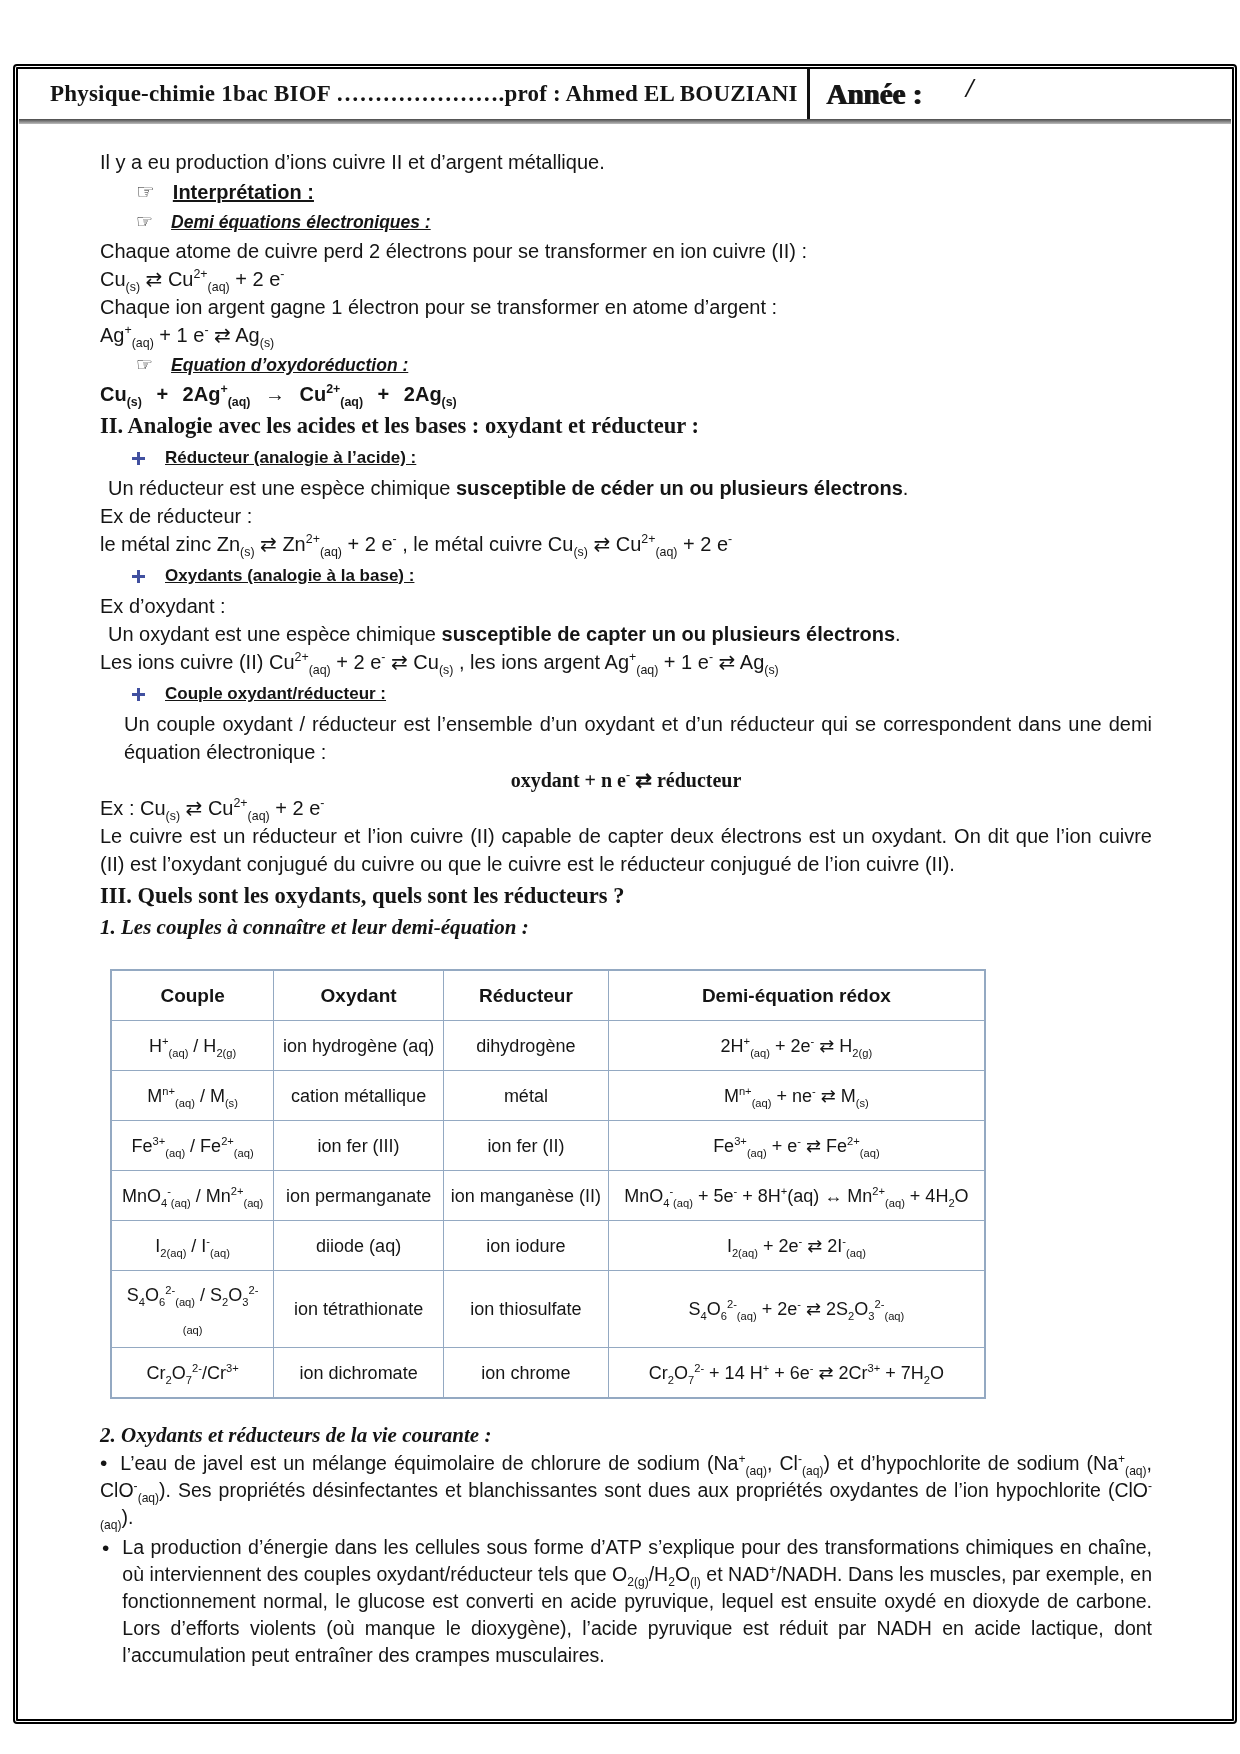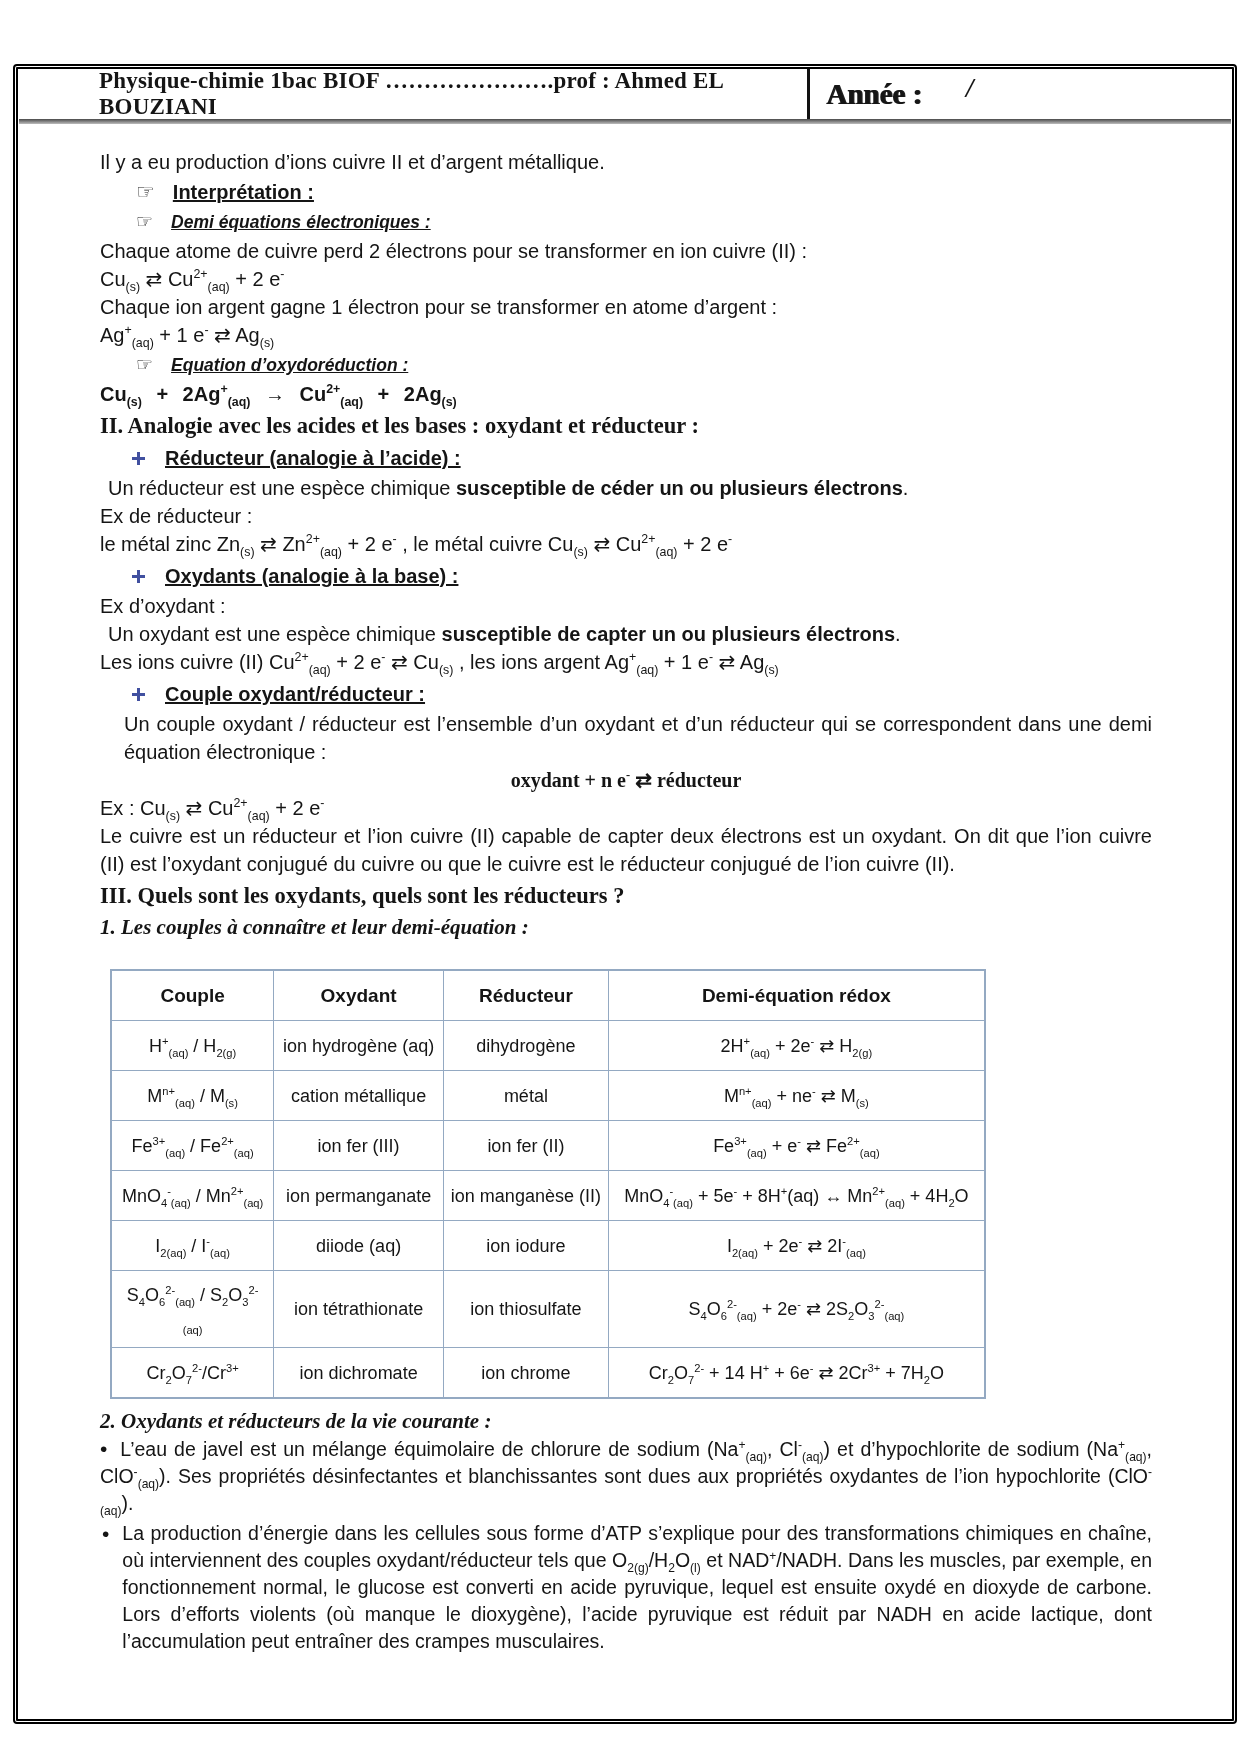--- a/index.html
+++ b/index.html
@@ -1,39 +1,39 @@
 <!DOCTYPE html>
 <html style="--list-bullet: #4150a0; --table-border: #94a9c2;"><head>
 <meta charset="utf-8">
 <style>
   html,body{margin:0;padding:0;width:1240px;height:1754px;overflow:hidden;background:#ffffff;}
   body{font-family:"Liberation Sans","DejaVu Sans",sans-serif;color:#151515;}
   .page{position:relative;width:1240px;height:1754px;background:#ffffff;}
   .frame{position:absolute;left:13px;top:64px;width:1214px;height:1650px;border:5px double #000;border-radius:4px;background:#fff;}
   .doc-header{display:flex;height:50px;font-family:"Liberation Serif","DejaVu Serif",serif;font-weight:bold;}
-  .title-cell{flex:1;display:flex;align-items:center;padding-left:81px;font-size:23px;letter-spacing:.2px;}
+  .title-cell{flex:1;display:flex;align-items:center;padding-left:32px;font-size:23px;letter-spacing:.2px;}
   .year-cell{width:422px;border-left:3px solid #111;position:relative;display:flex;align-items:center;}
   .year-label{margin-left:16px;font-size:29px;text-shadow:1.2px 0 0 #222;}
   .year-value{position:absolute;left:156px;top:4px;font-size:27px;font-style:italic;}
   .header-rule{height:5px;background:linear-gradient(#4a4a4a,#bdbdbd);margin:0 1px;}
   .content{padding:24px 80px 0 82px;font-size:20px;line-height:28px;}
   .content p{margin:0;}
   sub,sup{font-size:.62em;line-height:0;}
   .pointer-row{display:flex;align-items:baseline;margin:2px 0 1px 36px;}
   .pointer-glyph{font-size:21px;margin-right:18px;}
   .hu{font-weight:bold;text-decoration:underline;}
   .pointer-row.small .hu{font-style:italic;font-size:17.5px;}
   .pointer-row.small .pointer-glyph{font-size:19px;}
   .equation{margin:2px 0 2px 72px;}
   .equation-bold{font-weight:bold;word-spacing:9px;margin:3px 0;}
   .sec-heading{font-family:"Liberation Serif","DejaVu Serif",serif;font-weight:bold;font-size:22.5px;margin:4px 0 3px;}
   .plus-row{display:flex;align-items:baseline;margin:4px 0 2px 32px;}
   .plus-icon{width:13px;height:13px;margin-right:20px;flex:none;align-self:center;}
   .plus-icon path{fill:var(--list-bullet,#4150a0);}
-  .plus-row .hu{font-size:20px;}
+  .plus-row .hu{font-size:17px;}
   .centered-eq{text-align:center;font-weight:bold;margin:4px 0;font-family:Liberation Serif, serif;}
   .justified{text-align:justify;}
   .sub-heading{font-family:"Liberation Serif","DejaVu Serif",serif;font-weight:bold;font-style:italic;font-size:21px;margin:4px 0 0 70px;}
   .couples-table{border-collapse:collapse;margin:28px 0 0 10px;width:876px;font-size:18px;border:2px solid var(--table-border,#94a9c2);}
   .couples-table th,.couples-table td{border:1px solid var(--table-border,#94a9c2);text-align:center;padding:10px 5px;height:29px;}
   .couples-table th{font-size:19px;}
   .bullet-para{margin:8px 0 0 0;text-align:justify;font-size:19.5px;line-height:27px;}
   .dot{font-size:21px;margin-right:13px;}
   .bullet-item{display:flex;margin-top:3px;font-size:19.5px;line-height:27px;}
   .bullet-item .dot{flex:none;margin-left:2px;}
@@ -172,21 +172,21 @@
           </tr>
           <tr>
             <td>Cr<sub>2</sub>O<sub>7</sub><sup>2-</sup>/Cr<sup>3+</sup></td>
             <td>ion dichromate</td>
             <td>ion chrome</td>
             <td>Cr<sub>2</sub>O<sub>7</sub><sup>2-</sup> + 14 H<sup>+</sup> + 6e<sup>-</sup> ⇄ 2Cr<sup>3+</sup> + 7H<sub>2</sub>O</td>
           </tr>
         </tbody>
       </table>
 
-      <p class="sub-heading" style="margin-top:8px">2. Oxydants et réducteurs de la vie courante :</p>
+      <p class="sub-heading" style="margin-top:22px">2. Oxydants et réducteurs de la vie courante :</p>
 
       <p class="bullet-para"><span class="dot">•</span><span>L’eau de javel est un mélange équimolaire de chlorure de sodium (Na<sup>+</sup><sub>(aq)</sub>, Cl<sup>-</sup><sub>(aq)</sub>) et d’hypochlorite de sodium (Na<sup>+</sup><sub>(aq)</sub>, ClO<sup>-</sup><sub>(aq)</sub>). Ses propriétés désinfectantes et blanchissantes sont dues aux propriétés oxydantes de l’ion hypochlorite (ClO<sup>-</sup><sub>(aq)</sub>).</span></p>
 
       <div class="bullet-item">
         <span class="dot">•</span>
         <div class="txt">La production d’énergie dans les cellules sous forme d’ATP s’explique pour des transformations chimiques en chaîne, où interviennent des couples oxydant/réducteur tels que O<sub>2(g)</sub>/H<sub>2</sub>O<sub>(l)</sub> et NAD<sup>+</sup>/NADH. Dans les muscles, par exemple, en fonctionnement normal, le glucose est converti en acide pyruvique, lequel est ensuite oxydé en dioxyde de carbone. Lors d’efforts violents (où manque le dioxygène), l’acide pyruvique est réduit par NADH en acide lactique, dont l’accumulation peut entraîner des crampes musculaires.</div>
       </div>
 
     </div>
   </div>

